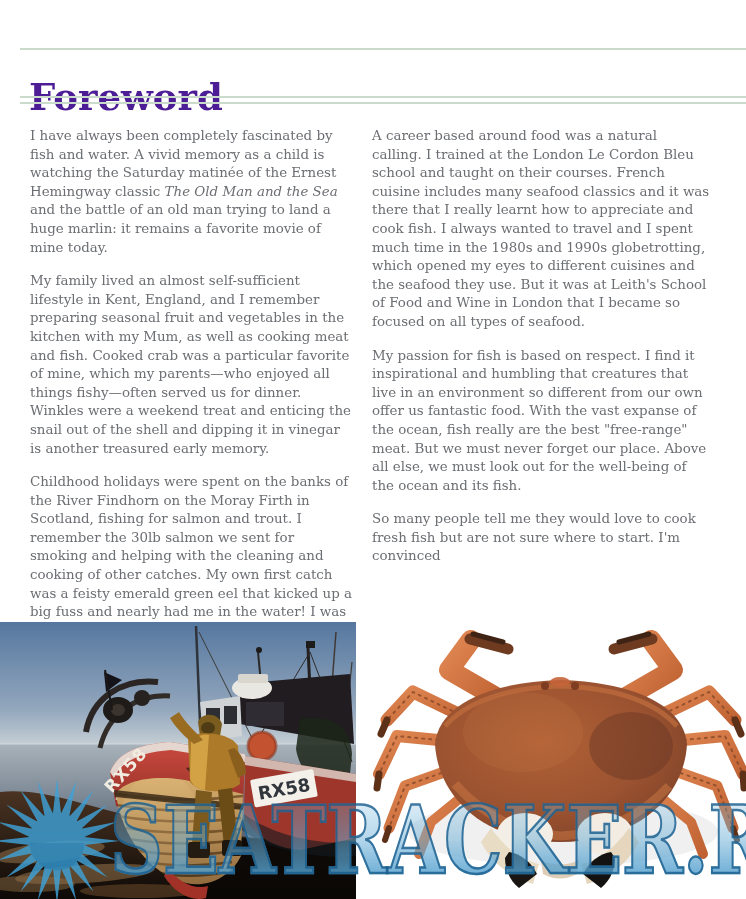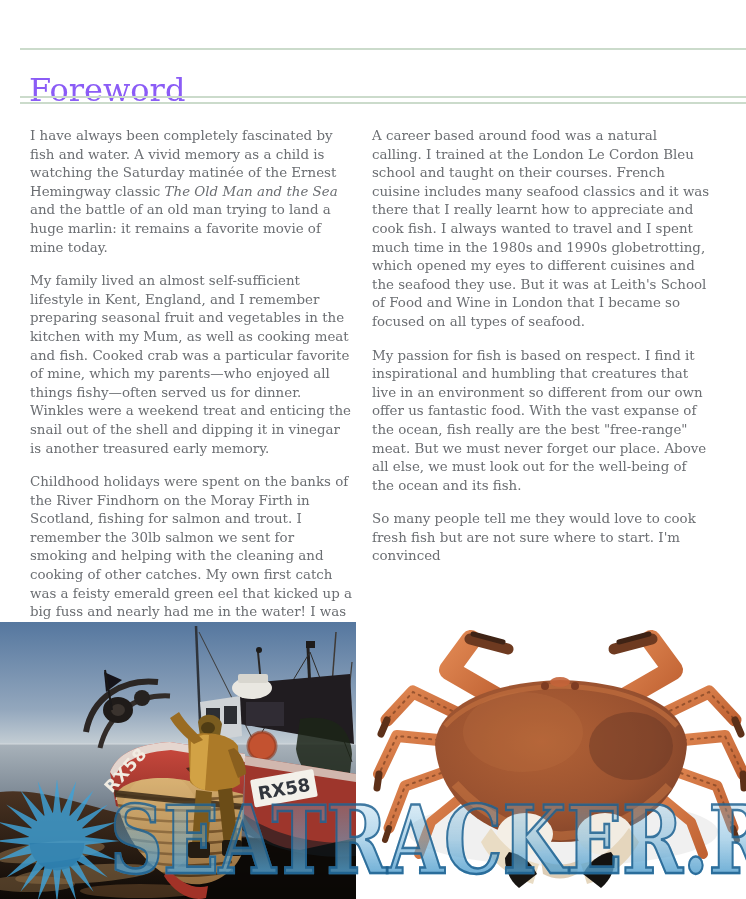--- a/index.html
+++ b/index.html
@@ -10,22 +10,22 @@
     overflow:hidden;
     font-family:"DejaVu Serif", serif;
   }
   
   .rule-top {
     position:absolute; left:20px; right:0; top:48px;
     height:2px; background:#cbdbcb;
   }
   .page-title {
     position:absolute; left:29px; top:52px;
-    font-size:32px; line-height:1.1;
-    color:#8b5cf6; font-weight:400;
+    font-size:37px; line-height:1.1;
+    color:#4c1d95; font-weight:700;
     letter-spacing:0px;
   }
   .rule-double {
     position:absolute; left:20px; right:0; top:96px;
     height:4px;
     border-top:2px solid #cbdbcb;
     border-bottom:2px solid #cbdbcb;
   }
   
   .columns {

